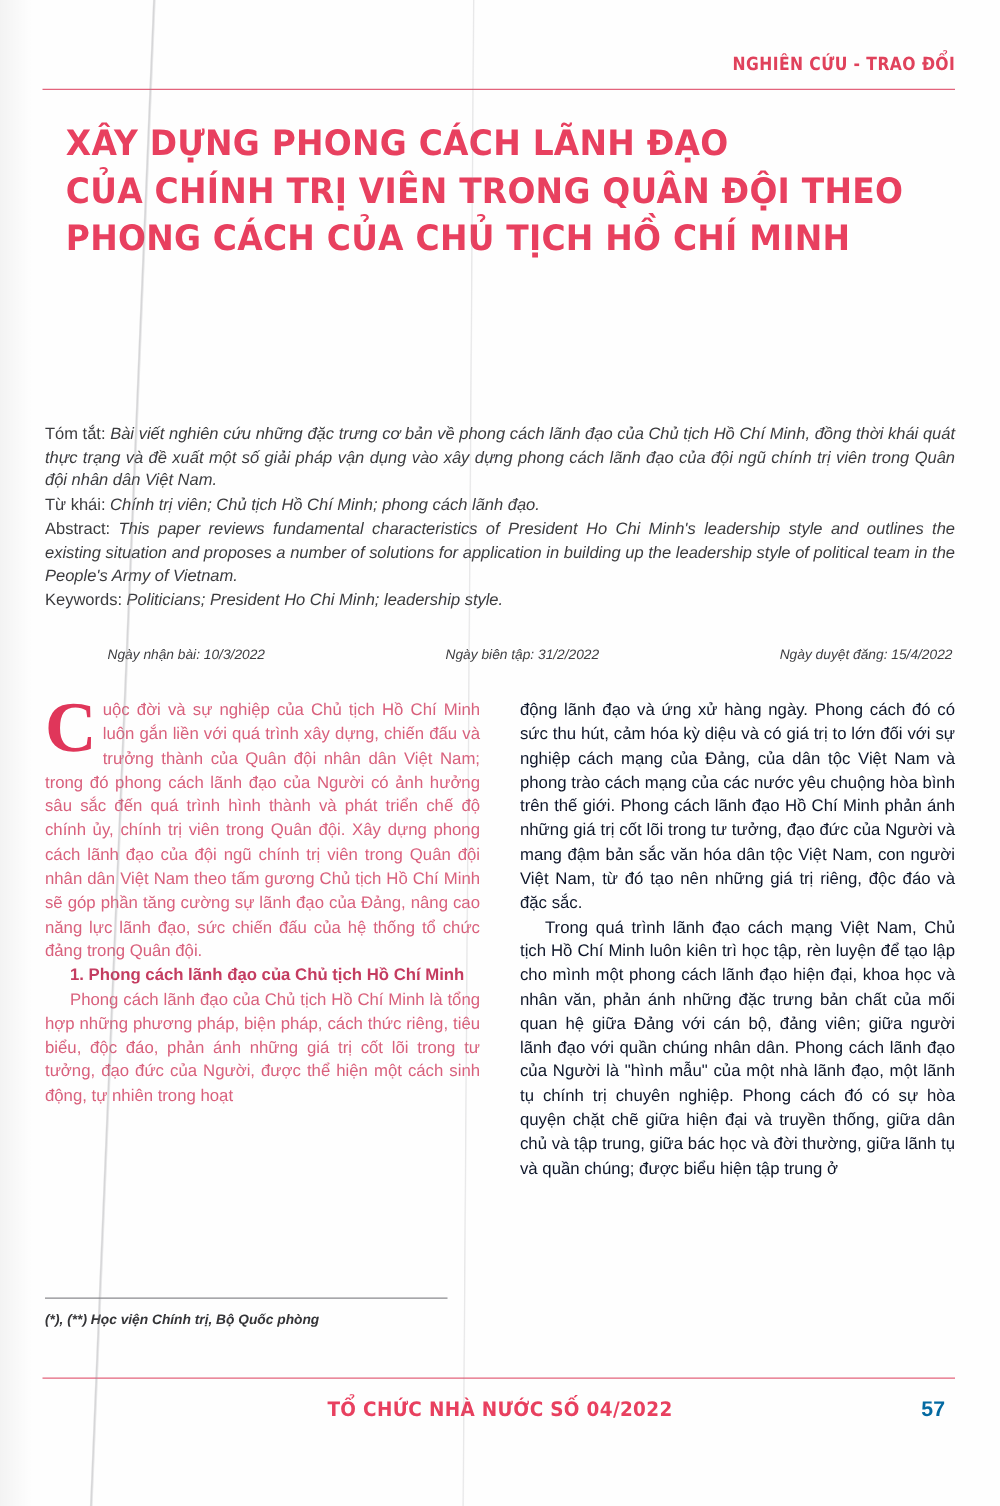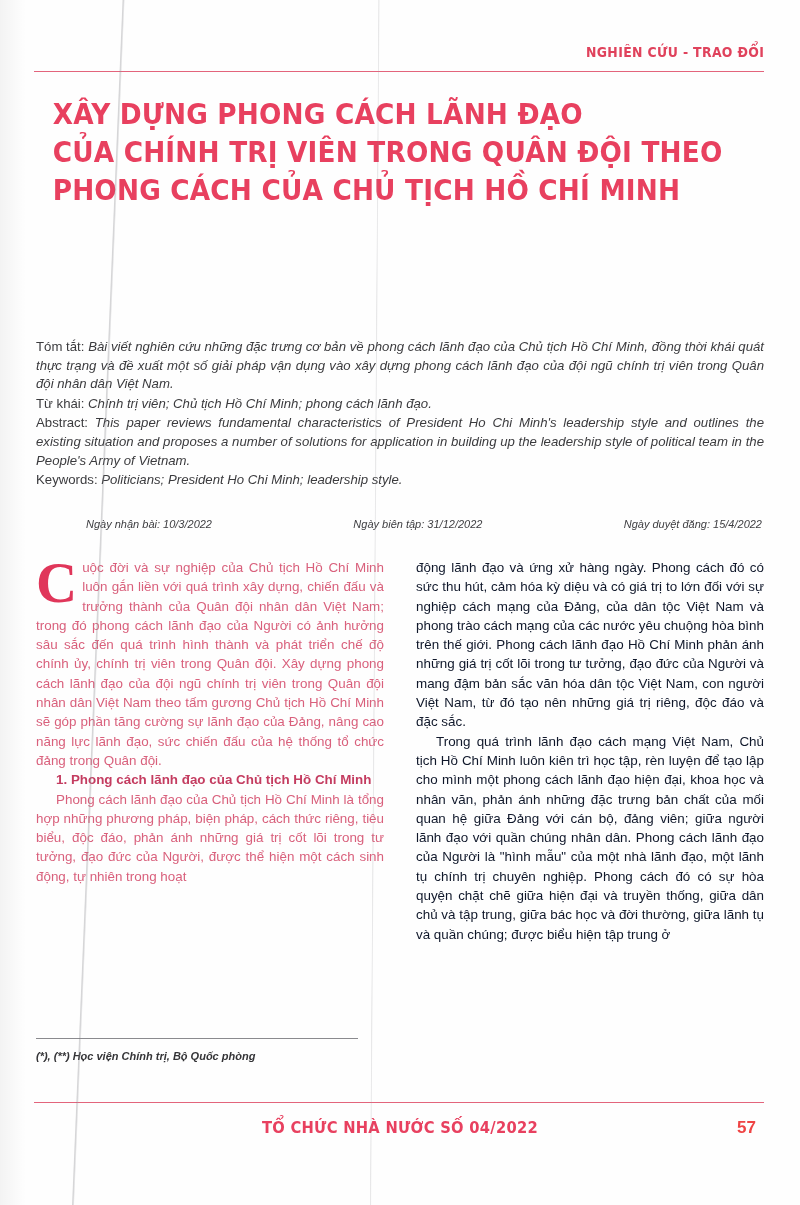--- a/index.html
+++ b/index.html
@@ -238,21 +238,21 @@
     color: #e8405f;
     transform: scaleX(0.92);
   }
   .page-number {
     position: absolute;
     right: 44px;
     top: 1118px;
     font-family: "Liberation Sans", sans-serif;
     font-weight: bold;
     font-size: 17px;
-    color: #ef4444;
+    color: #0369a1;
   }
 </style>
 </head>
 <body>
 
 <div class="page">
 
   <div class="edge-shade"></div>
 
   <div class="masthead">
@@ -271,21 +271,21 @@
 
   <div class="abstract">
     <p><span class="abs-lead">Tóm tắt:</span><span> Bài viết nghiên cứu những đặc trưng cơ bản về phong cách lãnh đạo của Chủ tịch Hồ Chí Minh, đồng thời khái quát thực trạng và đề xuất một số giải pháp vận dụng vào xây dựng phong cách lãnh đạo của đội ngũ chính trị viên trong Quân đội nhân dân Việt Nam.</span></p>
     <p><span class="abs-lead">Từ khái:</span><span> Chính trị viên; Chủ tịch Hồ Chí Minh; phong cách lãnh đạo.</span></p>
     <p class="abs-gap"><span class="abs-lead">Abstract:</span><span> This paper reviews fundamental characteristics of President Ho Chi Minh's leadership style  and outlines the existing situation and proposes a number of solutions for application in building up the leadership style of political team in the People's Army of Vietnam.</span></p>
     <p><span class="abs-lead">Keywords:</span><span> Politicians; President Ho Chi Minh; leadership style.</span></p>
   </div>
 
   <div class="dateline">
     <span>Ngày nhận bài: 10/3/2022</span>
-    <span>Ngày biên tập: 31/12/2022</span>
+    <span>Ngày biên tập: 31/2/2022</span>
     <span>Ngày duyệt đăng: 15/4/2022</span>
   </div>
 
   <div class="columns">
 
     <div class="col col-left">
       <p class="no-indent dropcap">Cuộc đời và sự nghiệp của Chủ tịch Hồ Chí Minh luôn gắn liền với quá trình xây dựng, chiến đấu và trưởng thành của Quân đội nhân dân Việt Nam; trong đó phong cách lãnh đạo của Người có ảnh hưởng sâu sắc đến quá trình hình thành và phát triển chế độ chính ủy, chính trị viên trong Quân đội. Xây dựng phong cách lãnh đạo của đội ngũ chính trị viên trong Quân đội nhân dân Việt Nam theo tấm gương Chủ tịch Hồ Chí Minh sẽ góp phần tăng cường sự lãnh đạo của Đảng, nâng cao năng lực lãnh đạo, sức chiến đấu của hệ thống tổ chức đảng trong Quân đội.</p>
       <p class="subhead">1. Phong cách lãnh đạo của Chủ tịch Hồ Chí Minh</p>
       <p>Phong cách lãnh đạo của Chủ tịch Hồ Chí Minh là tổng hợp những phương pháp, biện pháp, cách thức riêng, tiêu biểu, độc đáo, phản ánh những giá trị cốt lõi trong tư tưởng, đạo đức của Người, được thể hiện một cách sinh động, tự nhiên trong hoạt</p>
     </div>

